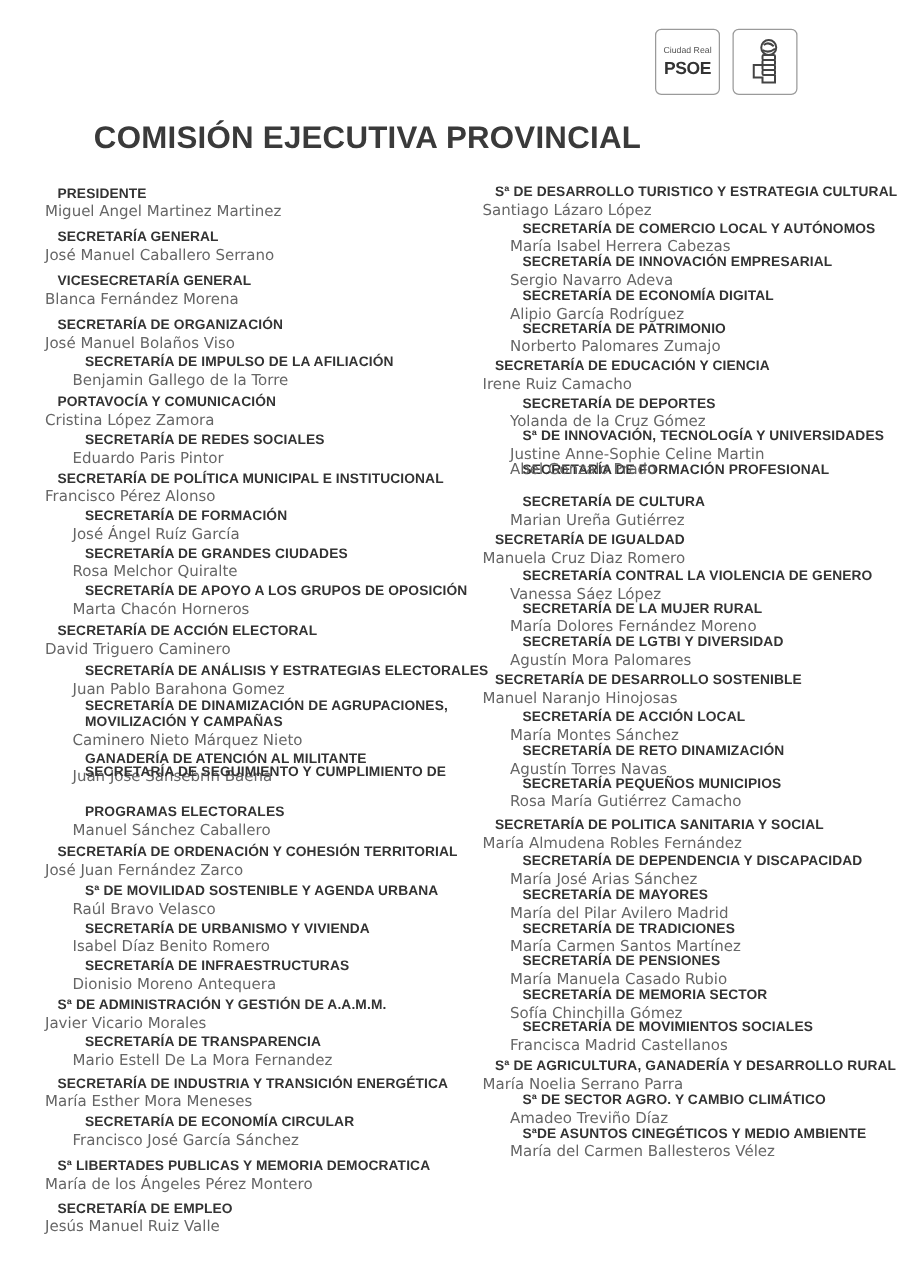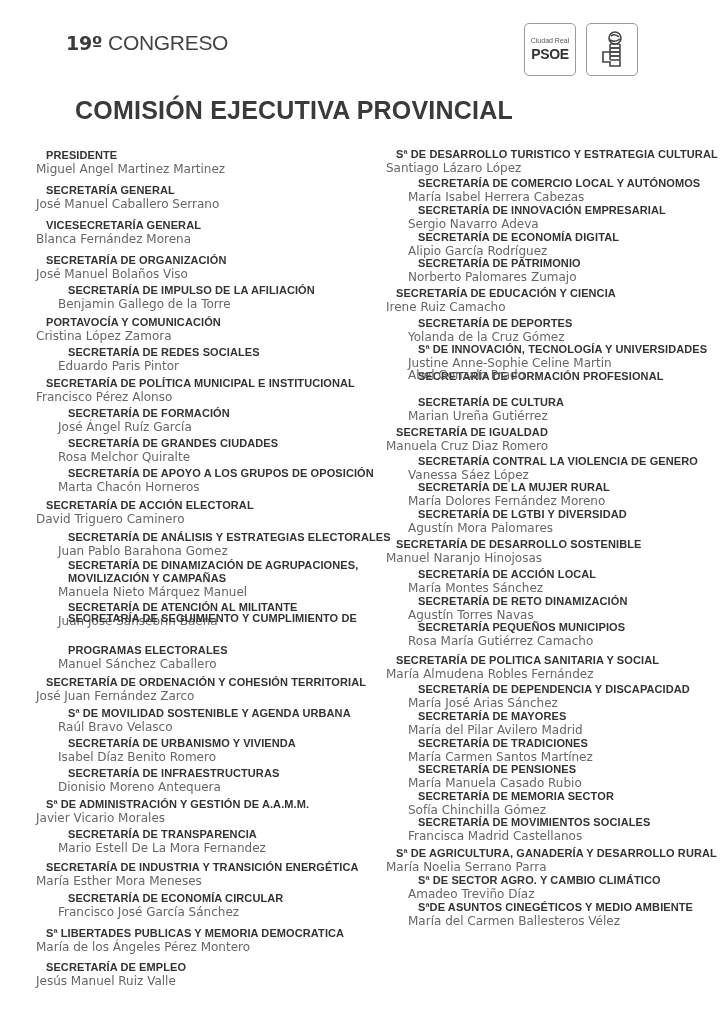--- a/index.html
+++ b/index.html
@@ -30,24 +30,20 @@
                  color: #333; line-height: 13px; letter-spacing: 0.1px; padding-left: 10px; }
   .entry-name { font-family: "DejaVu Sans", sans-serif; font-size: 12px; color: #666;
                 line-height: 13px; text-align: center; }
   .level-1 { left: 22px; }
   .level-0 { left: 0; }
 </style>
 </head>
 <body>
 
 <div class="header-left">
-  <div class="hl-line1">
-    <span class="num">19º</span>
-    <span class="word">CONGRESO</span>
-  </div>
 </div>
 
 <div class="logo-box logo-psoe">
   <div class="logo-city">Ciudad Real</div>
   <div class="logo-name">PSOE</div>
 </div>
 
 <div class="logo-box logo-fist">
   <svg width="28" height="40" viewBox="0 0 28 40">
     <g fill="none" stroke="#444" stroke-width="1.6">
@@ -86,22 +82,22 @@
     <div class="entry-title level-1" style="top: 437px;">SECRETARÍA DE GRANDES CIUDADES</div>
     <div class="entry-name level-1" style="top: 451px;">Rosa Melchor Quiralte</div>
     <div class="entry-title level-1" style="top: 467px;">SECRETARÍA DE APOYO A LOS GRUPOS DE OPOSICIÓN</div>
     <div class="entry-name level-1" style="top: 481px;">Marta Chacón Horneros</div>
     <div class="entry-title level-0" style="top: 499px;">SECRETARÍA DE ACCIÓN ELECTORAL</div>
     <div class="entry-name level-0" style="top: 513px;">David Triguero Caminero</div>
     <div class="entry-title level-1" style="top: 531px;">SECRETARÍA DE ANÁLISIS Y ESTRATEGIAS ELECTORALES</div>
     <div class="entry-name level-1" style="top: 545px;">Juan Pablo Barahona Gomez</div>
     <div class="entry-title level-1" style="top: 559px;">SECRETARÍA DE DINAMIZACIÓN DE AGRUPACIONES,</div>
     <div class="entry-title level-1" style="top: 572px;">MOVILIZACIÓN Y CAMPAÑAS</div>
-    <div class="entry-name level-1" style="top: 586px;">Manuela Nieto Márquez Manuel</div>
-    <div class="entry-title level-1" style="top: 601px;">SECRETARÍA DE ATENCIÓN AL MILITANTE</div>
+    <div class="entry-name level-1" style="top: 586px;">Caminero Nieto Márquez Nieto</div>
+    <div class="entry-title level-1" style="top: 601px;">GANADERÍA DE ATENCIÓN AL MILITANTE</div>
     <div class="entry-name level-1" style="top: 615px;">Juan Jose Sansebrin Baena</div>
     <div class="entry-title level-1" style="top: 612px;">SECRETARÍA DE SEGUIMIENTO Y CUMPLIMIENTO DE</div>
     <div class="entry-title level-1" style="top: 644px;">PROGRAMAS ELECTORALES</div>
     <div class="entry-name level-1" style="top: 658px;">Manuel Sánchez Caballero</div>
     <div class="entry-title level-0" style="top: 676px;">SECRETARÍA DE ORDENACIÓN Y COHESIÓN TERRITORIAL</div>
     <div class="entry-name level-0" style="top: 690px;">José Juan Fernández Zarco</div>
     <div class="entry-title level-1" style="top: 707px;">Sª DE MOVILIDAD SOSTENIBLE Y AGENDA URBANA</div>
     <div class="entry-name level-1" style="top: 721px;">Raúl Bravo Velasco</div>
     <div class="entry-title level-1" style="top: 737px;">SECRETARÍA DE URBANISMO Y VIVIENDA</div>
     <div class="entry-name level-1" style="top: 751px;">Isabel Díaz Benito Romero</div>

